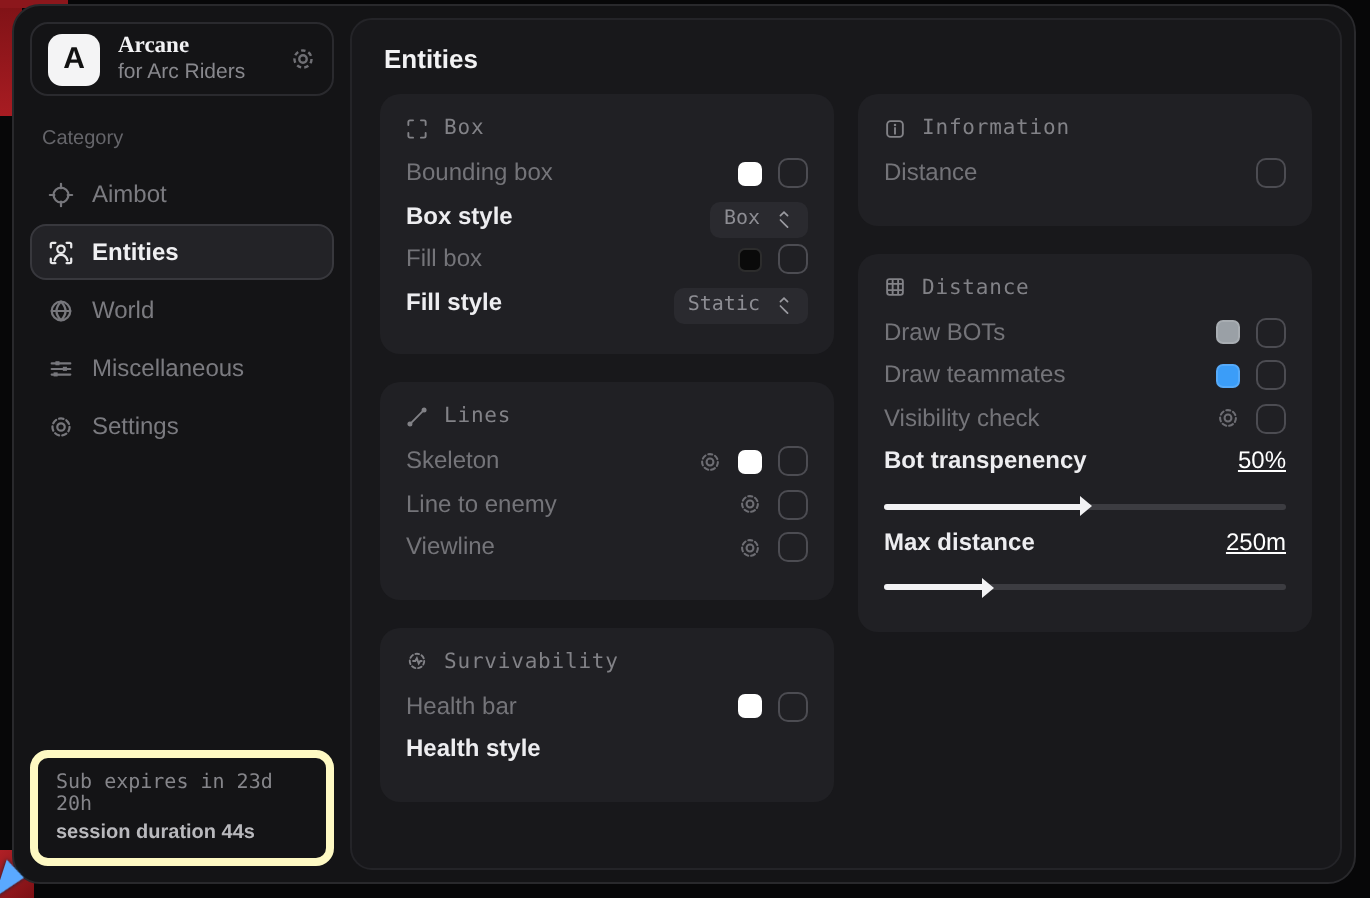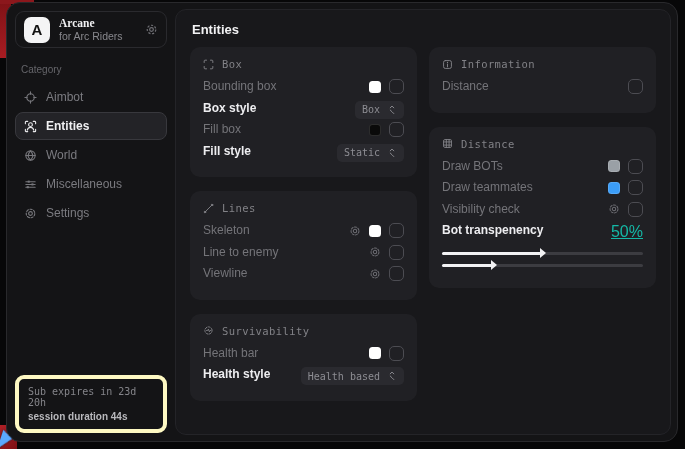--- a/index.html
+++ b/index.html
@@ -60,21 +60,21 @@
   .row-right { display:flex; align-items:center; gap:8px; }
 
   .swatch { width:12px; height:12px; border-radius:3.5px; border:1px solid rgba(255,255,255,.14); cursor:pointer; }
   .checkbox { width:15px; height:15px; border-radius:5px; border:1.6px solid #4c4c52; cursor:pointer; }
   .mini-gear { color:#6d6d73; display:flex; align-items:center; cursor:pointer; }
 
   .select-pill { display:flex; align-items:center; gap:7px; background:#2a2a2f; border-radius:5px;
     height:18px; padding:0 7px; cursor:pointer; }
   .select-pill .sel-text { font-family:"DejaVu Sans Mono", monospace; font-size:10px; color:#8d8d93; }
   .select-pill .updown { color:#9a9aa0; display:flex; align-items:center; }
-  .slider-value { font-size:16px; color:#14b8a6;text-decoration:underline; }
+  .slider-value { font-size:12px; color:#ffffff;text-decoration:underline; }
   .slider-track { position:relative; height:3px; background:#3c3c41; border-radius:2px; margin:7px 0 9px 0; cursor:pointer; }
   .slider-fill { position:absolute; left:0; top:0; bottom:0; background:#f2f2f4; border-radius:2px; }
   .slider-thumb { position:absolute; top:-3.5px; width:0; height:0;
     border-left:6px solid #f2f2f4; border-top:5px solid transparent; border-bottom:5px solid transparent; }
 
   
   .cursor { position:absolute; left:0; bottom:-2px; width:0; height:0;
     border-left:11px solid #5aa9ff; border-top:6px solid transparent; border-bottom:14px solid transparent;
     transform:rotate(18deg); filter:drop-shadow(0 0 1px #123); }
 </style>
@@ -278,30 +278,20 @@
             </div>
             <div class="row">
               <span class="row-label">Health bar</span>
               <div class="row-right">
                 <div class="swatch" style="background: rgb(255, 255, 255);"></div>
                 <div class="checkbox"></div>
               </div>
             </div>
             <div class="row">
               <span class="row-label bold">Health style</span>
-              <div class="row-right">
-                <div class="select-pill">
-                  <span class="sel-text">Health based</span>
-                  <span class="updown">
-                    <svg width="10" height="10" viewBox="0 0 14 14" fill="none" stroke="currentColor" stroke-width="1.2" stroke-linecap="round">
-                      <path d="M4.5 5.5L7 3l2.5 2.5M4.5 8.5L7 11l2.5 2.5" transform="translate(0,-1.5)"></path>
-                    </svg>
-                  </span>
-                </div>
-              </div>
             </div>
           </div>
         </div>
       <div class="col" id="col-right">
           <div class="panel">
             <div class="panel-header">
               <span class="picon">
                 <svg width="11" height="11" viewBox="0 0 14 14" fill="none" stroke="currentColor" stroke-width="1.2" stroke-linecap="round">
                   <rect x="2" y="2" width="10" height="10" rx="2.2"></rect>
                   <path d="M7 6.4V10"></path>
@@ -355,20 +345,26 @@
             <div class="row">
               <span class="row-label bold">Bot transpenency</span>
               <div class="row-right">
                 <span class="slider-value">50%</span>
               </div>
             </div>
             <div class="slider-track">
               <div class="slider-fill" style="width:50%"></div>
               <div class="slider-thumb" style="left:calc(50% - 3px)"></div>
             </div>
+            <div class="row">
+              <span class="row-label bold">Max distance</span>
+              <div class="row-right">
+                <span class="slider-value">250m</span>
+              </div>
+            </div>
             <div class="slider-track">
               <div class="slider-fill" style="width:26%"></div>
               <div class="slider-thumb" style="left:calc(26% - 3px)"></div>
             </div>
           </div>
         </div>
     </div>
   </div>
 
 </div>

